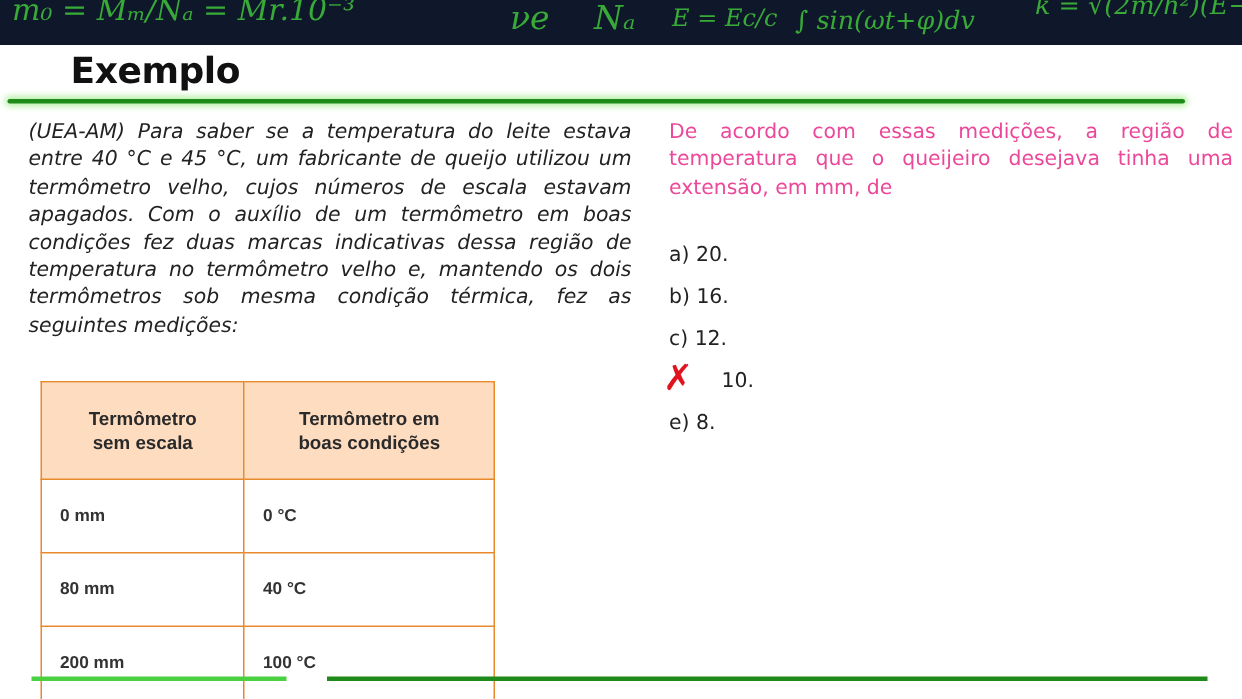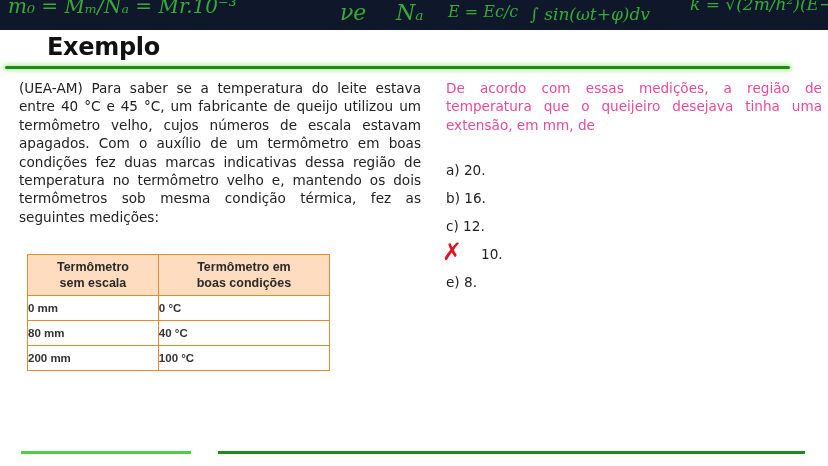--- a/index.html
+++ b/index.html
@@ -18,38 +18,38 @@
     .title {
       position: absolute; left: 20px; top: 33px; font-size: 24px; font-weight: bold; color: #111;
       font-family: "DejaVu Sans", sans-serif; letter-spacing: -0.3px; margin-left: 27px;
     }
     .title-rule {
       position: absolute; left: 5px; top: 66px; width: 785px; height: 3px; background: #1e8a1a;
       box-shadow: 0 0 4px 2px #b8f0a8; border-radius: 2px;
     }
     .question-text {
       position: absolute; left: 19px; top: 79px; width: 402px; font-size: 13.6px; line-height: 18.4px;
-      text-align: justify; color: #222;
+      text-align: justify; color: #222; font-style: italic;
     }
     .right-col {
       position: absolute; left: 446px; top: 79px; width: 376px; font-size: 13.6px; line-height: 18.4px;
       text-align: justify; color: #ec4899;
     }
     .options { position: absolute; left: 446px; top: 160px; font-size: 13.6px; color: #222; }
     .option { height: 28px; line-height: 20px; position: relative; }
     .x-mark {
       position: absolute; left: -4px; top: -4px; font-size: 24px; color: #e0141e; font-weight: bold;
       line-height: 24px;
     }
     table.data-table {
       position: absolute; left: 27px; top: 254px; border-collapse: collapse; width: 303px;
       font-family: "Liberation Sans", sans-serif; font-size: 11.5px; color: #333;
     }
     .data-table th, .data-table td {
-      border: 1.5px solid #e8892c; padding: 0;
+      border: 1.5px solid #e8892c; padding: 12px;
     }
     .data-table th {
       background: #fddcc0; font-weight: bold; font-size: 12.5px; height: 40px; line-height: 16px; color: #2a2a2a;
     }
     .data-table td { height: 24px; background: #fff; font-weight: bold; }
     .bottom-rule-left {
       position: absolute; left: 21px; top: 451px; width: 170px; height: 3px; background: #4ad040;
     }
     .bottom-rule-right {
       position: absolute; left: 218px; top: 451px; width: 587px; height: 3px; background: #1e8a1a;

